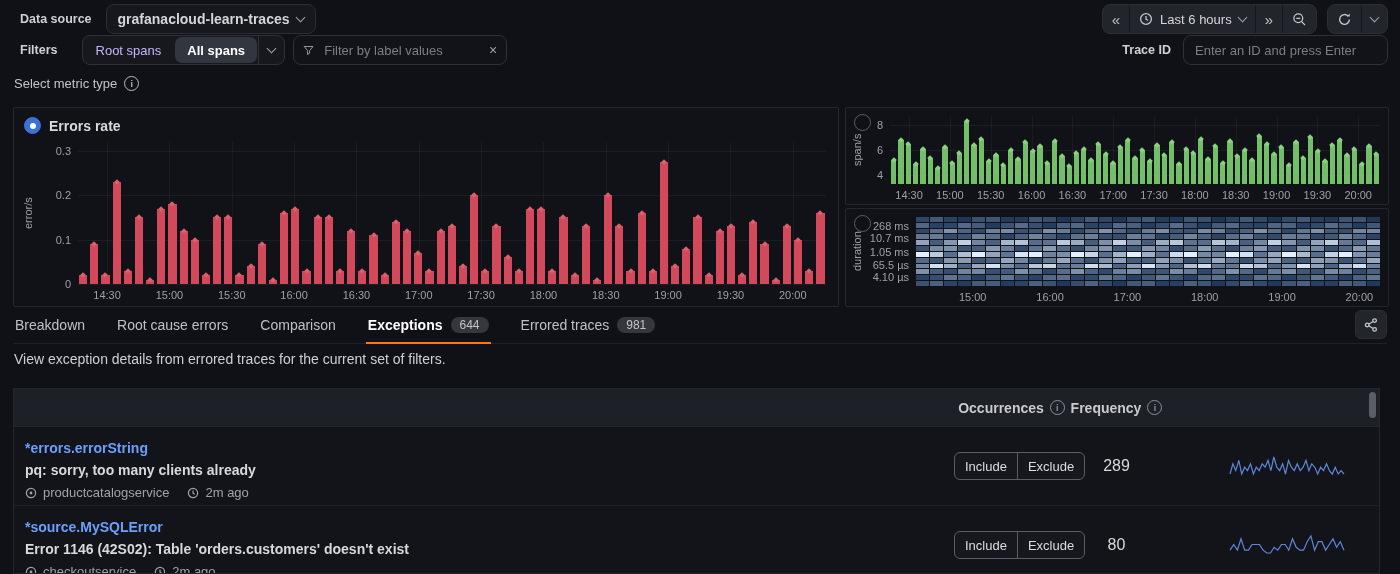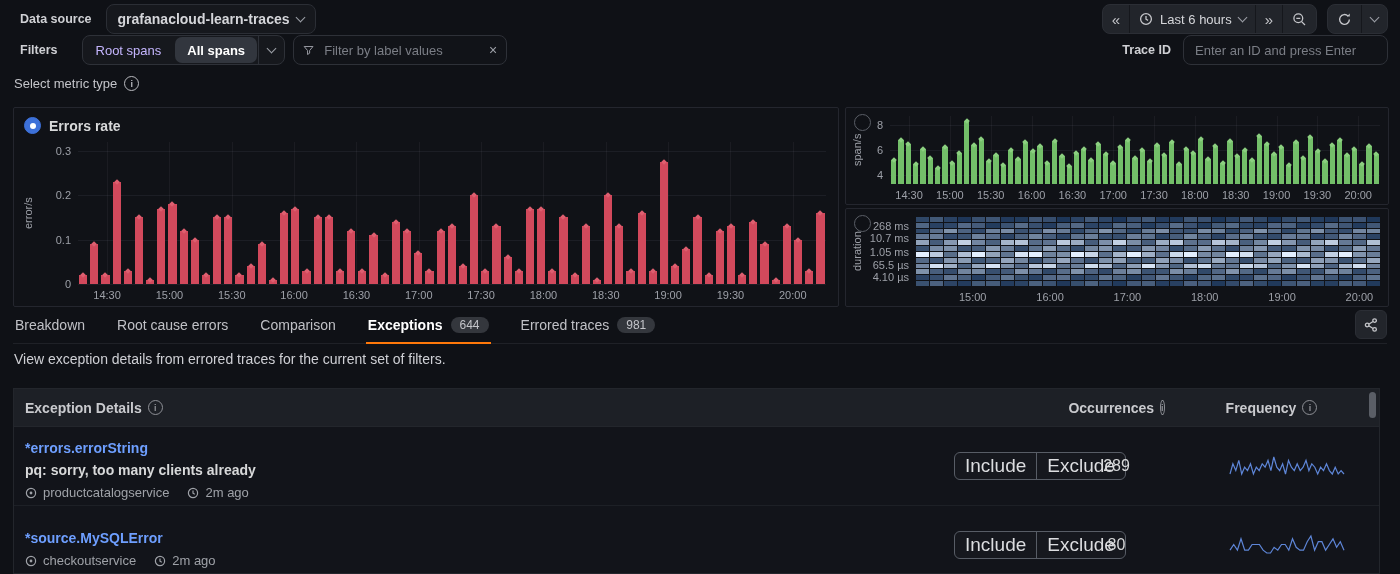--- a/index.html
+++ b/index.html
@@ -71,21 +71,21 @@
   .thead .hcell{display:flex;align-items:center;gap:6px;}
   .thead .hcell.c{justify-content:center;}
   .thead .hcell:first-child{padding-left:11px;}
   .trow.data{height:78px;border-bottom:1px solid #1d2026;}
   .exc-details{padding:9px 0 0 11px;display:flex;flex-direction:column;gap:3px;line-height:19px;}
   .exc-link{color:#6e9fff;font-size:14px;font-weight:600;cursor:pointer;}
   .exc-msg{color:#d8d9da;font-size:14px;font-weight:600;}
   .exc-meta{color:#9fa2a8;font-size:13px;display:flex;align-items:center;gap:6px;}
   .exc-meta .gap{width:6px;}
   .ie{display:inline-flex;border:1px solid #585d66;border-radius:6px;overflow:hidden;height:26px;}
-  .ie .half{display:flex;align-items:center;padding:0 10px;color:#dcdde0;font-size:19px;cursor:pointer;background:rgba(255,255,255,0.02);}
+  .ie .half{display:flex;align-items:center;padding:0 10px;color:#dcdde0;font-size:13px;cursor:pointer;background:rgba(255,255,255,0.02);}
   .ie .half + .half{border-left:1px solid #585d66;}
   .occ{font-size:16px;color:#d8d9da;text-align:center;}
   .freqcell{display:flex;justify-content:center;padding-left:30px;}
   .vthumb{position:absolute;right:3px;top:3px;width:7px;height:26px;background:#5a5e66;border-radius:4px;}
   svg.ic{display:block;}
 </style>
 </head>
 <body>
 
 <div class="app">
@@ -1132,24 +1132,20 @@
         <circle cx="4.2" cy="8" r="1.8" fill="none" stroke="#c5c6ca" stroke-width="1.3"></circle>
         <path d="M5.8 7.2l4.2-2.7M5.8 8.8l4.2 2.7" stroke="#c5c6ca" stroke-width="1.3"></path>
       </svg>
     </span>
   </div>
 
   <div class="desc">View exception details from errored traces for the current set of filters.</div>
 
   <div class="table">
     <div class="trow thead">
-      <div class="hcell">
-        <span>Exception Details</span>
-        <span class="info"></span>
-      </div>
       <div class="hcell"></div>
       <div class="hcell c">
         <span>Occurrences</span>
         <span class="info"></span>
       </div>
       <div class="hcell c">
         <span>Frequency</span>
         <span class="info"></span>
       </div>
     </div>
@@ -1182,20 +1178,21 @@
       <div class="freqcell">
           <span id="spark-0"><svg width="118" height="24">
               <polyline points="2.0,21.0 4.9,10.8 7.8,17.6 10.8,7.4 13.7,21.0 16.6,14.2 19.5,17.6 22.5,10.8 25.4,21.0 28.3,14.2 31.2,17.6 34.2,10.8 37.1,14.2 40.0,7.4 42.9,17.6 45.8,4.0 48.8,14.2 51.7,17.6 54.6,10.8 57.5,21.0 60.5,7.4 63.4,14.2 66.3,17.6 69.2,10.8 72.2,17.6 75.1,14.2 78.0,7.4 80.9,17.6 83.8,10.8 86.8,14.2 89.7,21.0 92.6,14.2 95.5,17.6 98.5,10.8 101.4,17.6 104.3,21.0 107.2,14.2 110.2,21.0 113.1,17.6 116.0,21.0" fill="none" stroke="#5e86d8" stroke-width="1.2"></polyline>
             </svg></span>
         </div>
     </div>
 
     <div class="trow data">
       <div class="exc-details">
         <span class="exc-link">*source.MySQLError</span>
+        <span class="exc-msg">Error 1146 (42S02): Table 'orders.customers' doesn't exist</span>
         <span class="exc-meta">
           <svg class="ic" width="12" height="12" viewBox="0 0 12 12">
               <circle cx="6" cy="6" r="4.6" fill="none" stroke="#9fa2a8" stroke-width="1.2"></circle>
               <circle cx="6" cy="6" r="1.4" fill="#9fa2a8"></circle>
             </svg>
           <span>checkoutservice</span>
           <span class="gap"></span>
           <svg class="ic" width="12" height="12" viewBox="0 0 12 12">
               <circle cx="6" cy="6" r="4.6" fill="none" stroke="#9fa2a8" stroke-width="1.2"></circle>
               <path d="M6 3.4v2.8l1.8 1" fill="none" stroke="#9fa2a8" stroke-width="1.2"></path>

